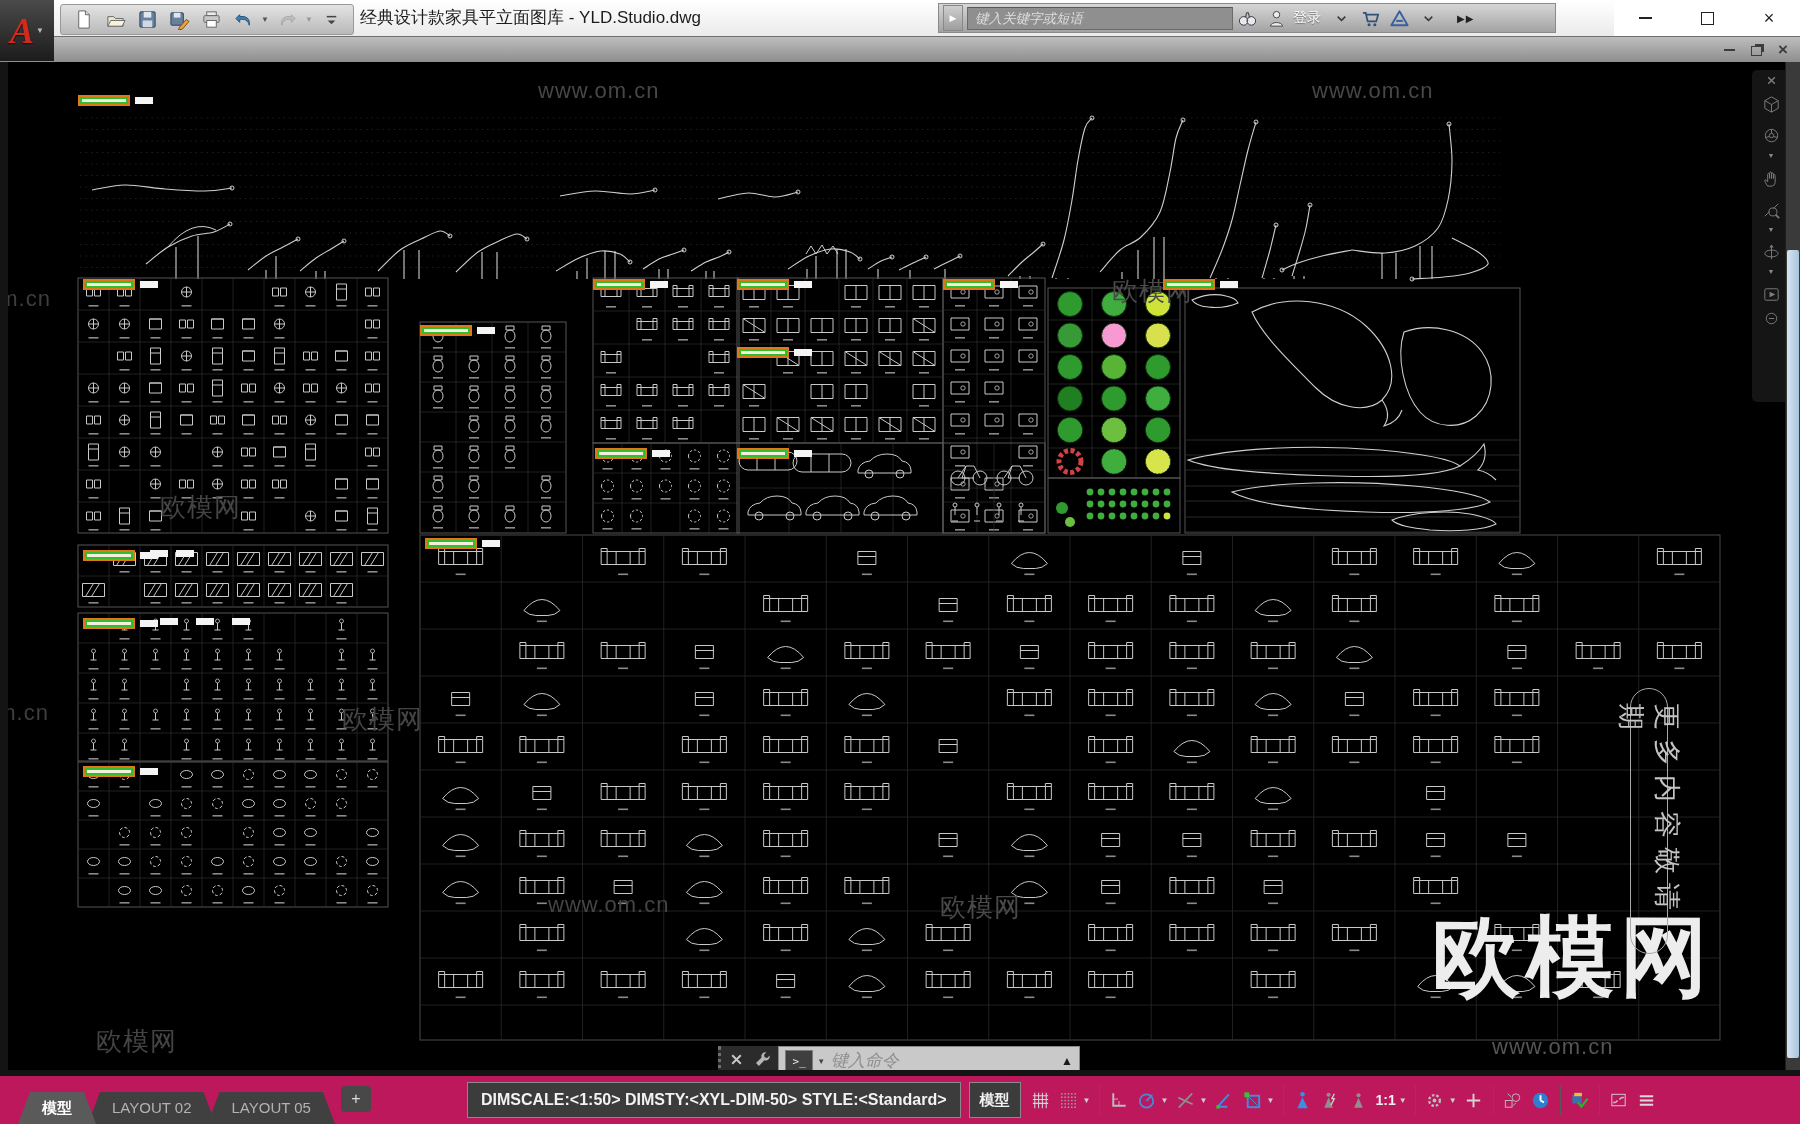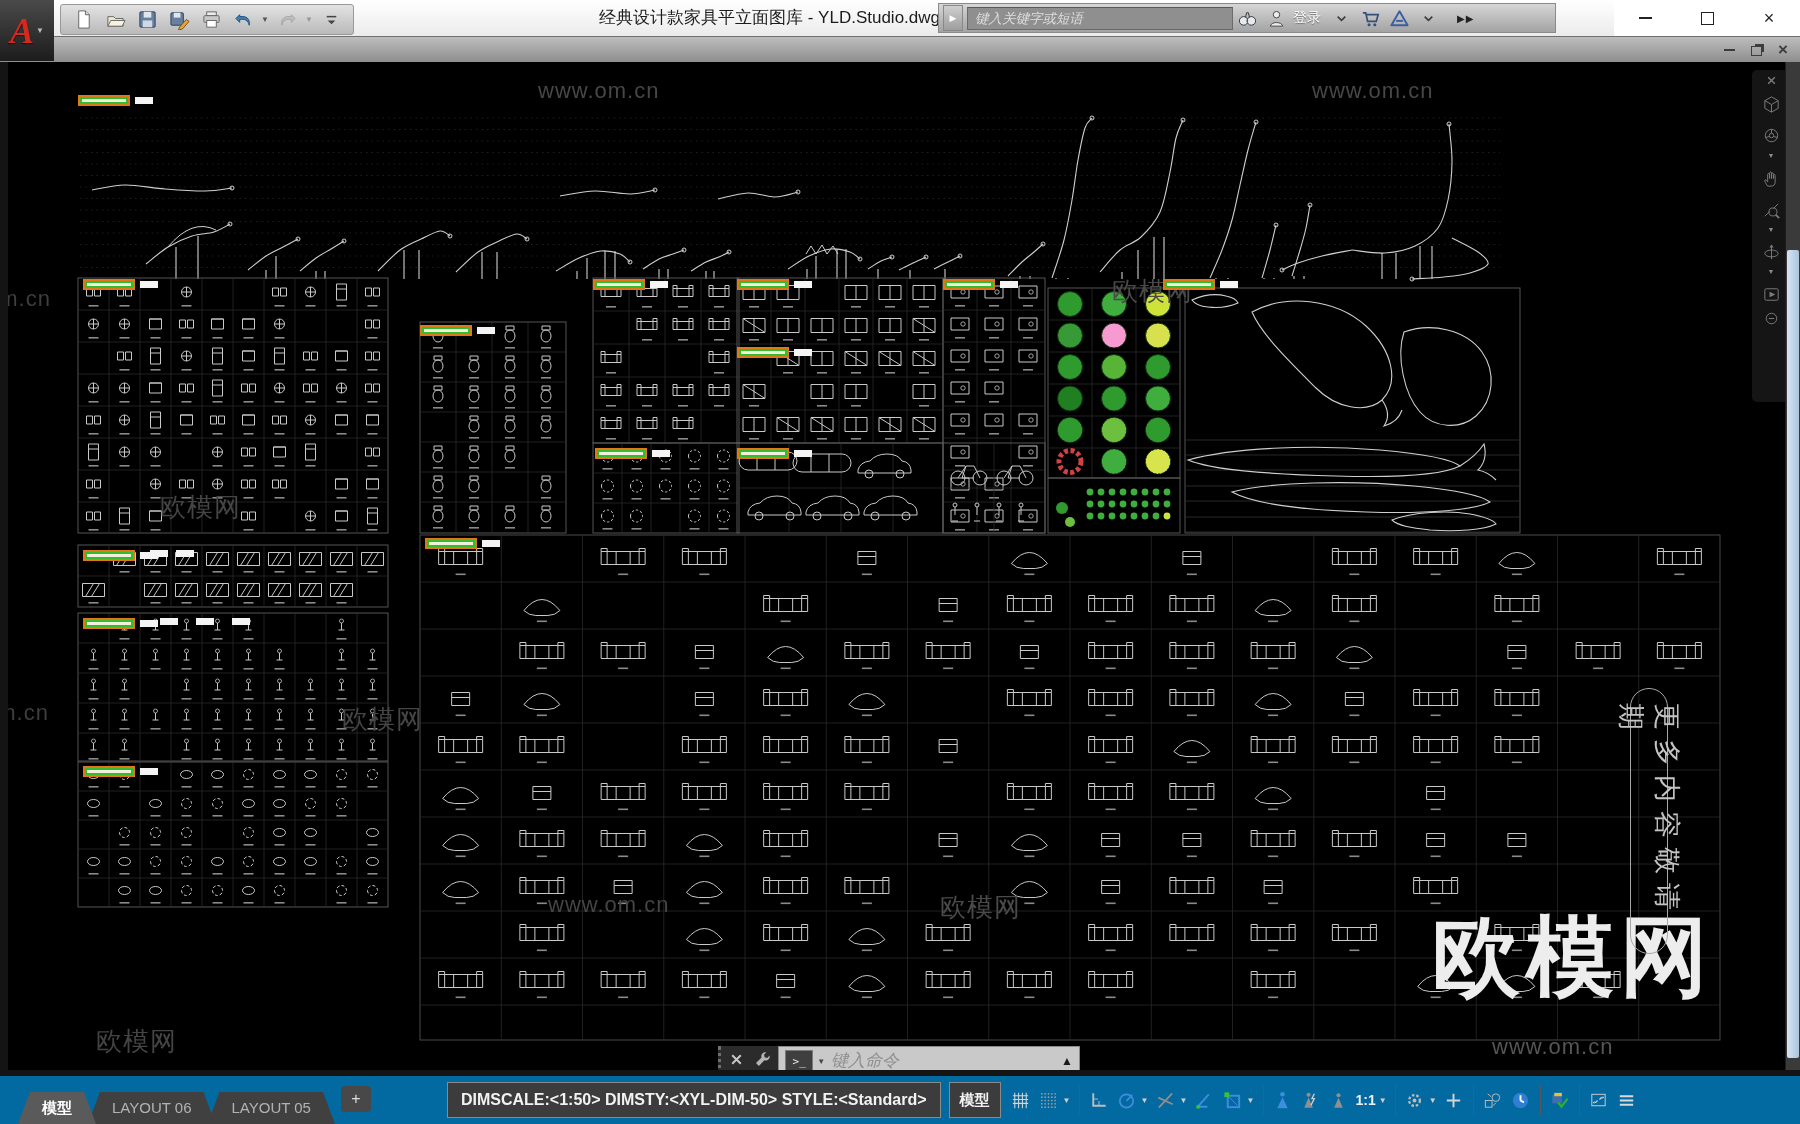--- a/index.html
+++ b/index.html
@@ -13,21 +13,21 @@
     background:linear-gradient(#4a4a4a,#1c1c1c);display:flex;align-items:center;justify-content:center;cursor:pointer;}
   #app-logo .A{font-family:"Liberation Serif",serif;font-weight:bold;font-style:italic;
     font-size:36px;color:#d42a1e;text-shadow:0 1px 1px #000;line-height:1;}
   #app-logo .dd{color:#bbb;font-size:8px;margin-left:2px;}
   #qat{position:absolute;left:60px;top:4px;height:29px;display:flex;align-items:center;padding:0 6px;
     background:linear-gradient(#e3e3e3,#b9b9b9);border:1px solid #999;border-radius:3px;}
   .qat-btn{width:32px;height:27px;display:flex;align-items:center;justify-content:center;}
   .qat-dd{width:12px;height:27px;display:flex;align-items:center;justify-content:center;color:#555;font-size:8px;}
   .disabled{opacity:.45;}
   #title-text{position:absolute;left:360px;top:0;width:580px;height:36px;line-height:36px;
-    text-align:right;font-size:17px;color:#1c1c1c;white-space:nowrap;}
+    text-align:left;font-size:17px;color:#1c1c1c;white-space:nowrap;}
   #infocenter{position:absolute;left:938px;top:3px;width:618px;height:30px;display:flex;align-items:center;
     background:linear-gradient(#d6d6d6,#a3a3a3);border:1px solid #8a8a8a;padding:0 4px;box-sizing:border-box;}
   #ic-expand{width:18px;height:24px;background:linear-gradient(#cfcfcf,#9d9d9d);border:1px solid #888;
     color:#fff;font-size:9px;display:flex;align-items:center;justify-content:center;margin-right:4px;}
   #ic-search{width:250px;height:21px;background:#8f8f8f;border:1px solid #6a6a6a;border-top-color:#585858;
     color:#efefef;font-size:13.5px;padding:0 7px;outline:none;}
   #ic-search::placeholder{color:#dedede;opacity:1;font-style:italic;}
   .ic-btn{height:28px;display:flex;align-items:center;justify-content:center;padding:0 4px;}
   #ic-login-label{color:#fff;font-size:14px;margin:0 6px 0 2px;text-shadow:0 1px 1px #666;}
   #ic-overflow{margin-left:14px;color:#222;font-size:10px;letter-spacing:1px;}
@@ -76,29 +76,29 @@
     justify-content:space-evenly;}
   #cmd-main{flex:1;background:#c9c9c9;border:1px solid #8a8a8a;display:flex;align-items:center;padding:0 6px;gap:4px;box-sizing:border-box;}
   .cmd-chip{width:26px;height:20px;background:#3f3f3f;border:1px solid #7a7a7a;color:#ececec;
     font-family:"DejaVu Sans Mono",monospace;font-size:11px;display:flex;align-items:center;justify-content:center;}
   .cmd-chip-dd{color:#444;font-size:8px;}
   #cmd-input{flex:1;background:transparent;border:none;outline:none;font-style:italic;font-size:17px;color:#7f1d1d;}
   #cmd-input::placeholder{color:#8f8f8f;opacity:1;font-style:italic;}
   #cmd-up{color:#1a1a1a;font-size:12px;}
 
   
-  #statusbar{position:absolute;left:0;top:1076px;width:1800px;height:48px;background:#0369a1;
+  #statusbar{position:absolute;left:0;top:1076px;width:1800px;height:48px;background:#be185d;
     display:flex;align-items:center;overflow:hidden;}
   #tabs{display:flex;align-items:flex-end;height:48px;padding-left:18px;}
   .tab{height:32px;line-height:32px;padding:0 24px;margin-right:-8px;font-size:15px;color:#b2b2b2;
     background:#404040;clip-path:polygon(12px 0,calc(100% - 12px) 0,100% 100%,0 100%);cursor:pointer;}
   .tab.active{background:#5a5a5a;color:#fff;font-weight:bold;z-index:2;}
   #tab-add{width:30px;height:26px;margin:0 0 3px 14px;background:#484848;border-radius:4px;color:#ddd;
     font-size:16px;display:flex;align-items:center;justify-content:center;cursor:pointer;}
-  #status-info{margin-left:76px;height:34px;line-height:34px;padding:0 13px;border:1px solid #8a8a8a;
+  #status-info{margin-left:96px;height:34px;line-height:34px;padding:0 13px;border:1px solid #8a8a8a;
     background:#3c3c3c;color:#f2f2f2;font-size:16px;font-weight:bold;white-space:nowrap;}
   #model-btn{margin-left:8px;height:34px;line-height:34px;padding:0 10px;border:1px solid #8a8a8a;
     background:#3c3c3c;color:#f2f2f2;font-size:15px;font-weight:bold;cursor:pointer;}
   #sticons{display:flex;align-items:center;margin-left:6px;}
   .sic{width:28px;height:30px;display:flex;align-items:center;justify-content:center;cursor:pointer;}
   .sic-dd{width:11px;color:#cfcfcf;font-size:8px;cursor:pointer;}
   .sep{width:1px;height:30px;background:#575757;margin:0 5px;}
   .scale-label{color:#efefef;font-size:14px;font-weight:bold;padding:0 3px;cursor:pointer;}
 </style>
 </head>
@@ -1555,21 +1555,21 @@
       </div>
     </div>
     <div id="vscroll">
       <div id="vthumb"></div>
     </div>
   </div>
 
   <div id="statusbar">
     <div id="tabs">
         <div class="tab active">模型</div>
-        <div class="tab">LAYOUT 06</div>
+        <div class="tab">LAYOUT 02</div>
         <div class="tab">LAYOUT 05</div>
       </div>
     <div id="tab-add">+</div>
     <div id="status-info">DIMSCALE:&lt;1:50&gt;  DIMSTY:&lt;XYL-DIM-50&gt;  STYLE:&lt;Standard&gt;</div>
     <div id="model-btn">模型</div>
     <div id="sticons">
         <div class="sic">
           <svg width="21" height="21" viewBox="0 0 22 22" fill="none">
             <path d="M5 3v16M9 3v16M13 3v16M17 3v16M3 6h16M3 10h16M3 14h16" stroke="#d5d5d5" stroke-width="1.1"></path>
           </svg>

